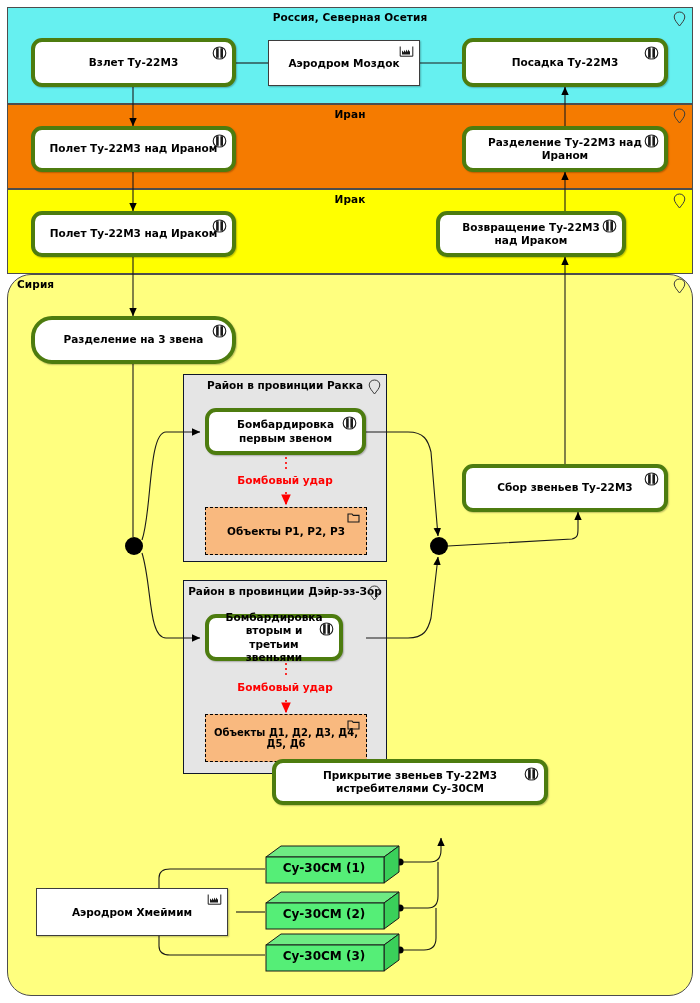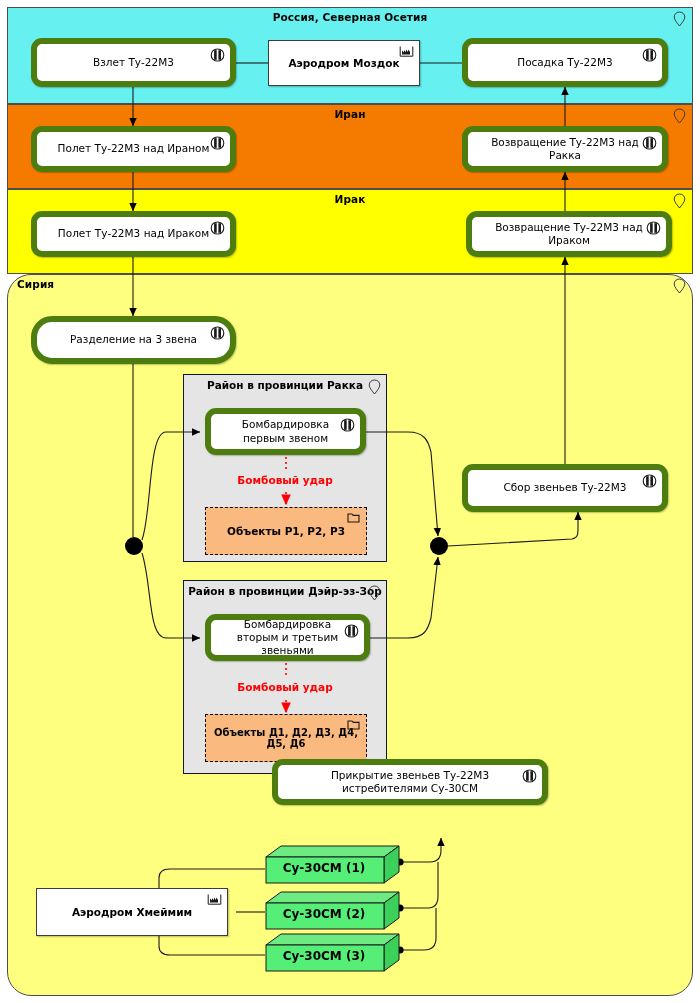--- a/index.html
+++ b/index.html
@@ -49,28 +49,28 @@
     position: absolute;
     top: 3px;
     right: 6px;
     width: 13px;
     height: 16px;
   }
   .node {
     position: absolute;
     box-sizing: border-box;
     background: #ffffff;
-    border: 6px solid #4d7c0f;
+    border: 4px solid #4d7c0f;
     border-radius: 11px;
     display: flex;
     align-items: center;
     justify-content: center;
     text-align: center;
     font-size: 10.5px;
-    font-weight: normal;
+    font-weight: bold;
     color: #000000;
     line-height: 1.25;
     padding: 16px 14px;
     box-shadow: 1px 1px 1.5px rgba(0,0,0,0.25);
   }
   .node .lbl { display: block; }
   .facility {
     position: absolute;
     box-sizing: border-box;
     background: #ffffff;
@@ -304,40 +304,40 @@
     <span class="lbl">Полет Ту-22М3 над Ираном</span>
     <svg class="proc-icon" viewBox="0 0 15 14">
       <path d="M7.5 1 C3.8 1 1.2 3.6 1.2 7 C1.2 10.4 3.8 13 7.5 13" fill="none" stroke="#1a1a1a" stroke-width="1.1"></path>
       <path d="M7.5 13 C11.2 13 13.8 10.4 13.8 7 C13.8 3.6 11.2 1 7.5 1" fill="none" stroke="#1a1a1a" stroke-width="1.1"></path>
       <rect x="4.1" y="2.2" width="2.6" height="9.6" fill="#1a1a1a"></rect>
       <rect x="8.4" y="2.2" width="2.6" height="9.6" fill="#1a1a1a"></rect>
     </svg>
   </div>
 
   <div class="node" style="left:462px; top:126px; width:206px; height:46px;">
-    <span class="lbl">Возвращение Ту-22М3 над Ракка</span>
+    <span class="lbl">Разделение Ту-22М3 над Ираном</span>
     <svg class="proc-icon" viewBox="0 0 15 14">
       <path d="M7.5 1 C3.8 1 1.2 3.6 1.2 7 C1.2 10.4 3.8 13 7.5 13" fill="none" stroke="#1a1a1a" stroke-width="1.1"></path>
       <path d="M7.5 13 C11.2 13 13.8 10.4 13.8 7 C13.8 3.6 11.2 1 7.5 1" fill="none" stroke="#1a1a1a" stroke-width="1.1"></path>
       <rect x="4.1" y="2.2" width="2.6" height="9.6" fill="#1a1a1a"></rect>
       <rect x="8.4" y="2.2" width="2.6" height="9.6" fill="#1a1a1a"></rect>
     </svg>
   </div>
 
   <div class="node" style="left:31px; top:211px; width:205px; height:46px;">
     <span class="lbl">Полет Ту-22М3 над Ираком</span>
     <svg class="proc-icon" viewBox="0 0 15 14">
       <path d="M7.5 1 C3.8 1 1.2 3.6 1.2 7 C1.2 10.4 3.8 13 7.5 13" fill="none" stroke="#1a1a1a" stroke-width="1.1"></path>
       <path d="M7.5 13 C11.2 13 13.8 10.4 13.8 7 C13.8 3.6 11.2 1 7.5 1" fill="none" stroke="#1a1a1a" stroke-width="1.1"></path>
       <rect x="4.1" y="2.2" width="2.6" height="9.6" fill="#1a1a1a"></rect>
       <rect x="8.4" y="2.2" width="2.6" height="9.6" fill="#1a1a1a"></rect>
     </svg>
   </div>
 
-  <div class="node" style="left:466px; top:211px; width:206px; height:46px;">
+  <div class="node" style="left:436px; top:211px; width:190px; height:46px;">
     <span class="lbl">Возвращение Ту-22М3 над Ираком</span>
     <svg class="proc-icon" viewBox="0 0 15 14">
       <path d="M7.5 1 C3.8 1 1.2 3.6 1.2 7 C1.2 10.4 3.8 13 7.5 13" fill="none" stroke="#1a1a1a" stroke-width="1.1"></path>
       <path d="M7.5 13 C11.2 13 13.8 10.4 13.8 7 C13.8 3.6 11.2 1 7.5 1" fill="none" stroke="#1a1a1a" stroke-width="1.1"></path>
       <rect x="4.1" y="2.2" width="2.6" height="9.6" fill="#1a1a1a"></rect>
       <rect x="8.4" y="2.2" width="2.6" height="9.6" fill="#1a1a1a"></rect>
     </svg>
   </div>
 
   <div class="node" style="left:31px; top:316px; width:205px; height:48px;border-radius:21px;">
@@ -362,21 +362,21 @@
 
   <div class="strike-label" style="left:205px; top:474px;">Бомбовый удар</div>
 
   <div class="objbox" style="left:205px; top:507px; width:162px; height:48px;">
     <span class="lbl">Объекты Р1, Р2, Р3</span>
     <svg class="folder-icon" viewBox="0 0 13 11">
       <path d="M1 10 L1 2 L5 2 L6.2 3.4 L12 3.4 L12 10 Z" fill="none" stroke="#1a1a1a" stroke-width="1.1"></path>
     </svg>
   </div>
 
-  <div class="node" style="left:205px; top:614px; width:165px; height:47px;">
+  <div class="node" style="left:205px; top:614px; width:138px; height:47px;">
     <span class="lbl">Бомбардировка вторым и третьим звеньями</span>
     <svg class="proc-icon" viewBox="0 0 15 14">
       <path d="M7.5 1 C3.8 1 1.2 3.6 1.2 7 C1.2 10.4 3.8 13 7.5 13" fill="none" stroke="#1a1a1a" stroke-width="1.1"></path>
       <path d="M7.5 13 C11.2 13 13.8 10.4 13.8 7 C13.8 3.6 11.2 1 7.5 1" fill="none" stroke="#1a1a1a" stroke-width="1.1"></path>
       <rect x="4.1" y="2.2" width="2.6" height="9.6" fill="#1a1a1a"></rect>
       <rect x="8.4" y="2.2" width="2.6" height="9.6" fill="#1a1a1a"></rect>
     </svg>
   </div>
 
   <div class="strike-label" style="left:205px; top:681px;">Бомбовый удар</div>

